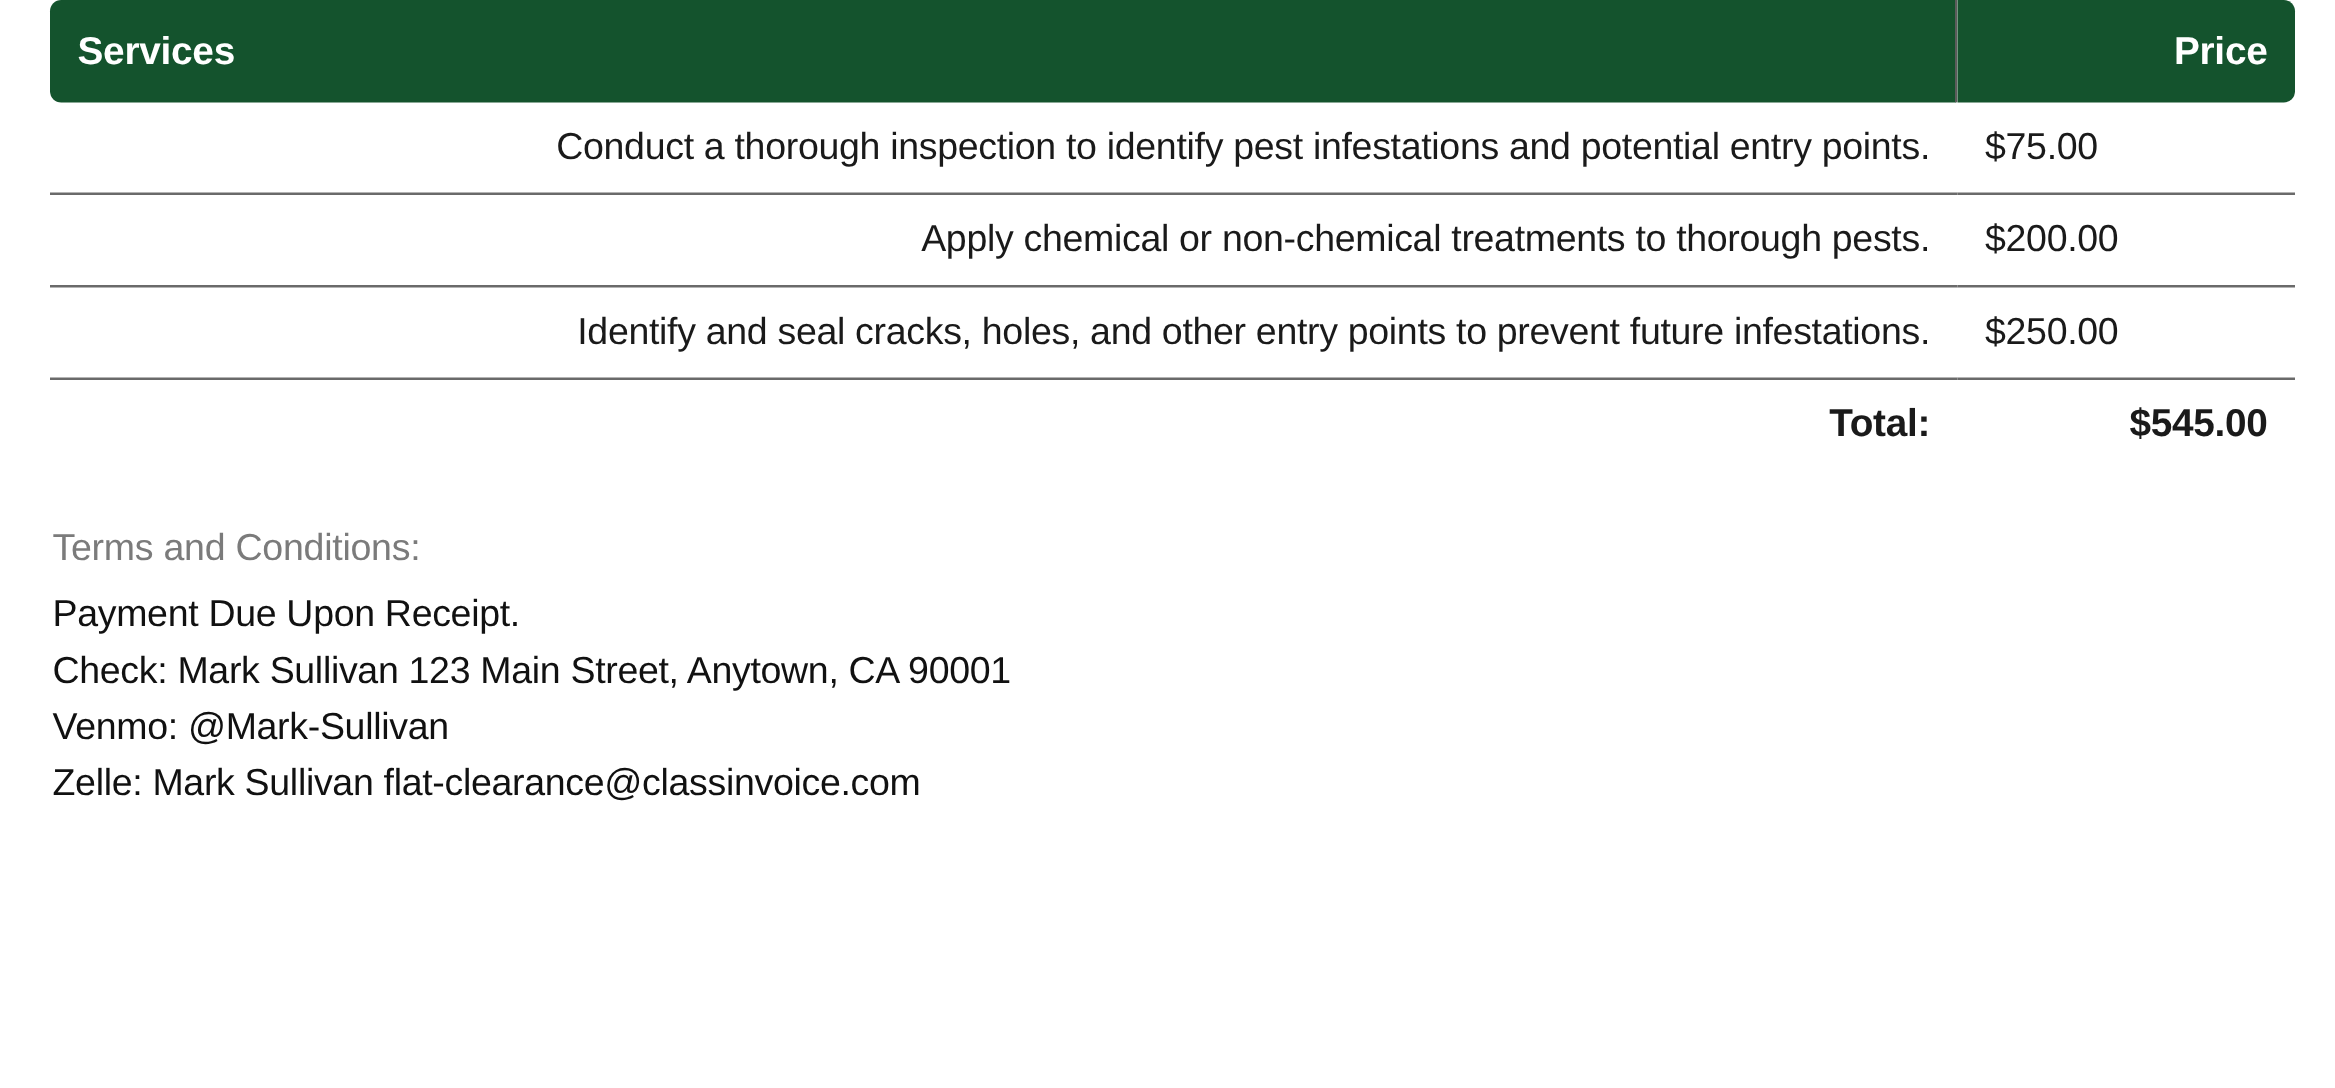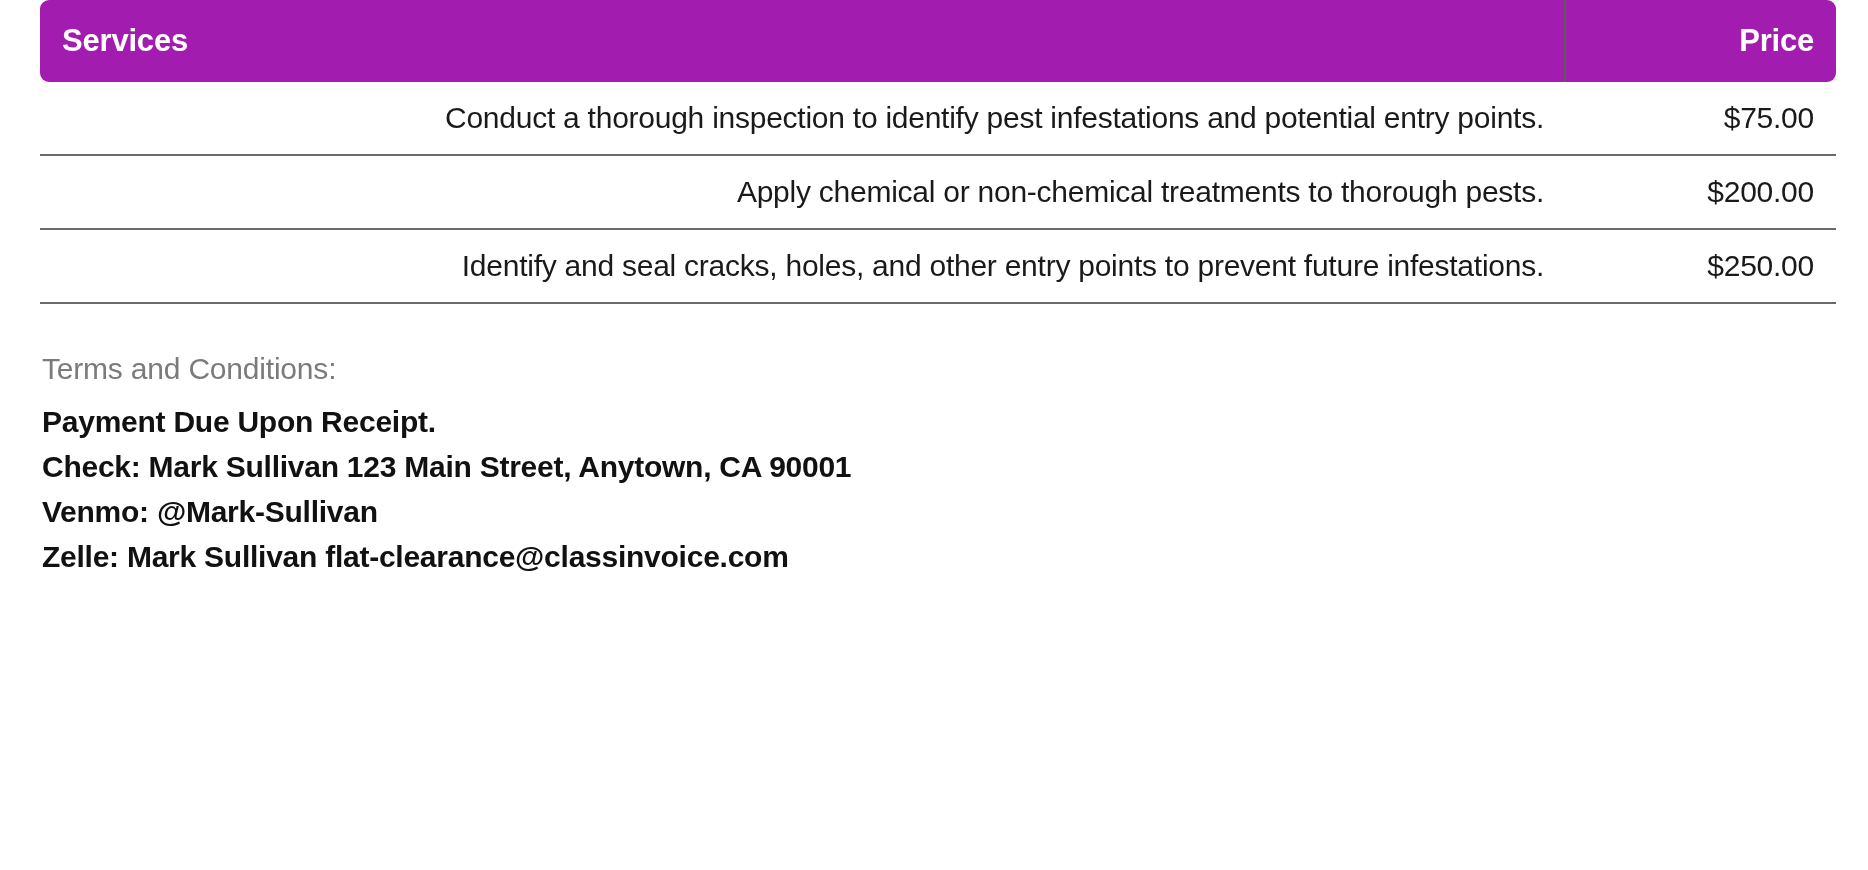--- a/index.html
+++ b/index.html
@@ -27,21 +27,21 @@
   
   .invoice-table {
     width: 1796px;
     margin: 0 auto;
     border-collapse: separate;
     border-spacing: 0;
     table-layout: fixed;
   }
 
   .invoice-table thead th {
-    background: #a21caf;
+    background: #14532d;
     color: #ffffff;
     font-size: 31px;
     font-weight: bold;
     height: 82px;
     padding: 0 22px;
     vertical-align: middle;
     letter-spacing: -0.2px;
   }
   .invoice-table thead th.col-service {
     text-align: left;
@@ -63,21 +63,20 @@
     height: 72px;
     padding: 0 22px;
     vertical-align: middle;
     border-bottom: 2px solid #6a6a6a;
     letter-spacing: -0.25px;
   }
   .invoice-table tbody td.cell-service {
     text-align: right;
   }
   .invoice-table tbody td.cell-price {
-    text-align: right;
     white-space: nowrap;
   }
 
   .invoice-table tbody tr.total-row td {
     border-bottom: none;
     font-weight: bold;
     height: 70px;
     font-size: 31px;
   }
   .invoice-table tbody tr.total-row td.total-label {
@@ -99,21 +98,20 @@
     font-size: 30px;
     color: #7b7b7b;
     letter-spacing: -0.2px;
     margin-bottom: 13px;
   }
   .terms-line {
     font-size: 30px;
     color: #111111;
     letter-spacing: -0.25px;
     line-height: 45px;
-    font-weight: bold;
   }
 </style>
 </head>
 <body>
 
 <div class="page">
 
   <table class="invoice-table">
     <thead>
       <tr>
@@ -132,20 +130,24 @@
         <td class="cell-service">Apply chemical or non-chemical treatments to thorough pests.</td>
         <td class="cell-price">$200.00</td>
       </tr>
 
       <tr>
         <td class="cell-service">Identify and seal cracks, holes, and other entry points to prevent future infestations.</td>
         <td class="cell-price">$250.00</td>
       </tr>
 
 
+      <tr class="total-row">
+        <td class="total-label">Total:</td>
+        <td class="total-value">$545.00</td>
+      </tr>
 
     </tbody>
   </table>
 
   <div class="terms">
     <div class="terms-title">Terms and Conditions:</div>
     <div class="terms-line">Payment Due Upon Receipt.</div>
     <div class="terms-line">Check: Mark Sullivan 123 Main Street, Anytown, CA 90001</div>
     <div class="terms-line">Venmo: @Mark-Sullivan</div>
     <div class="terms-line">Zelle: Mark Sullivan flat-clearance@classinvoice.com</div>

